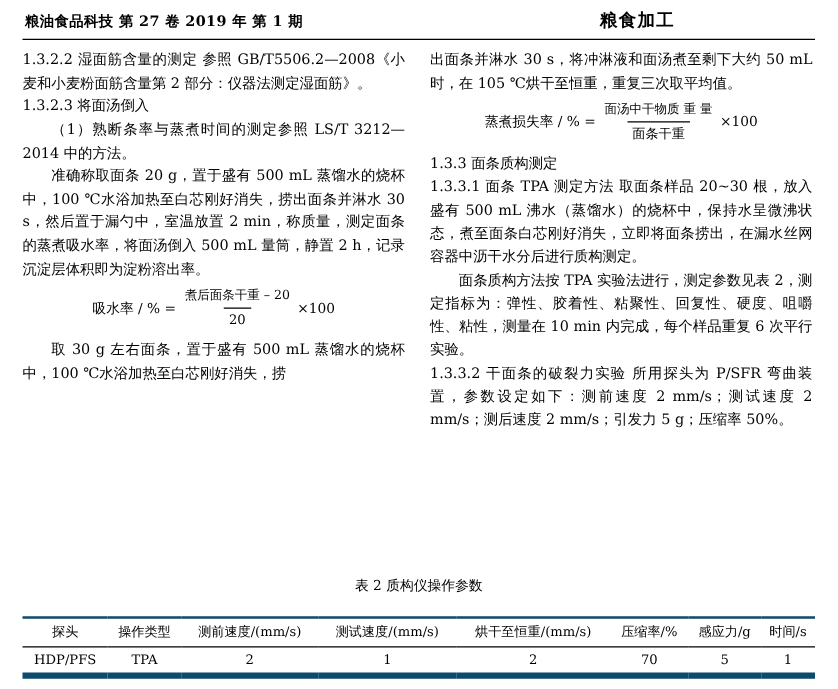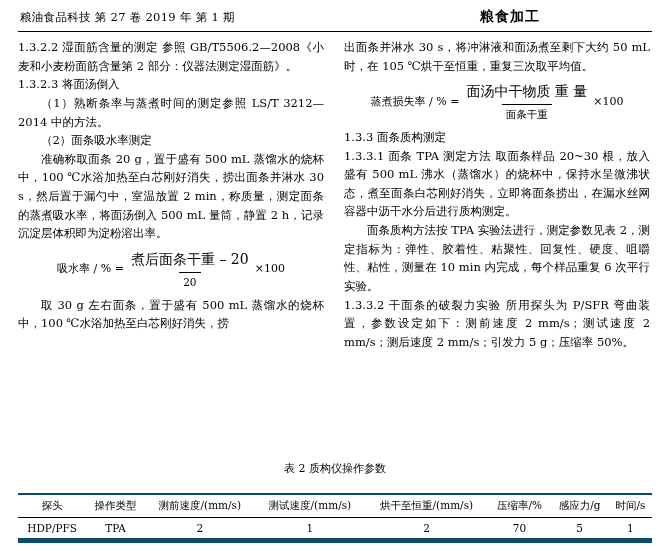--- a/index.html
+++ b/index.html
@@ -25,21 +25,21 @@
   
   .header {
     display: flex;
     align-items: baseline;
     justify-content: space-between;
     padding: 0 2px 3px 2px;
   }
   .header-left {
     font-size: 11.5px;
     font-family: "DejaVu Serif", "Liberation Serif", serif;
-    font-weight: normal;
+    font-weight: bold;
     letter-spacing: 0.3px;
   }
   .header-right {
     font-size: 14px;
     font-family: "DejaVu Serif", "Liberation Serif", serif;
     font-weight: bold;
     letter-spacing: 1px;
     padding-right: 110px;
   }
   .rule {
@@ -83,21 +83,21 @@
   .frac {
     display: inline-flex;
     flex-direction: column;
     align-items: center;
     vertical-align: middle;
     margin: 0 1px;
   }
   .frac .num {
     padding: 0 4px 1px 4px;
     white-space: nowrap;
-    font-size: 14px;
+    font-size: 10px;
   }
   .frac .den {
     border-top: 1px solid #000;
     padding: 1px 4px 0 4px;
     white-space: nowrap;
     font-size: 10.5px;
   }
   .eq .rhs {
     white-space: nowrap;
     margin-left: 1px;
@@ -145,21 +145,20 @@
     <div class="header-right">粮食加工</div>
   </div>
   <hr class="rule">
 
   <div class="columns">
 
     <div class="col">
       <p class="hang">1.3.2.2  湿面筋含量的测定  参照 GB/T5506.2—2008《小麦和小麦粉面筋含量第 2 部分：仪器法测定湿面筋》。</p>
       <p class="hang">1.3.2.3  将面汤倒入</p>
       <p class="indent2">（1）熟断条率与蒸煮时间的测定参照 LS/T 3212—2014 中的方法。</p>
-      <p class="indent2">（2）面条吸水率测定</p>
       <p class="indent2">准确称取面条 20 g，置于盛有 500 mL 蒸馏水的烧杯中，100 ℃水浴加热至白芯刚好消失，捞出面条并淋水 30 s，然后置于漏勺中，室温放置 2 min，称质量，测定面条的蒸煮吸水率，将面汤倒入 500 mL 量筒，静置 2 h，记录沉淀层体积即为淀粉溶出率。</p>
 
       <div class="eq">
         <span class="lhs">吸水率 / % =</span>
         <span class="frac">
           <span class="num">煮后面条干重 – 20</span>
           <span class="den">20</span>
         </span>
         <span class="rhs">×100</span>
       </div>

